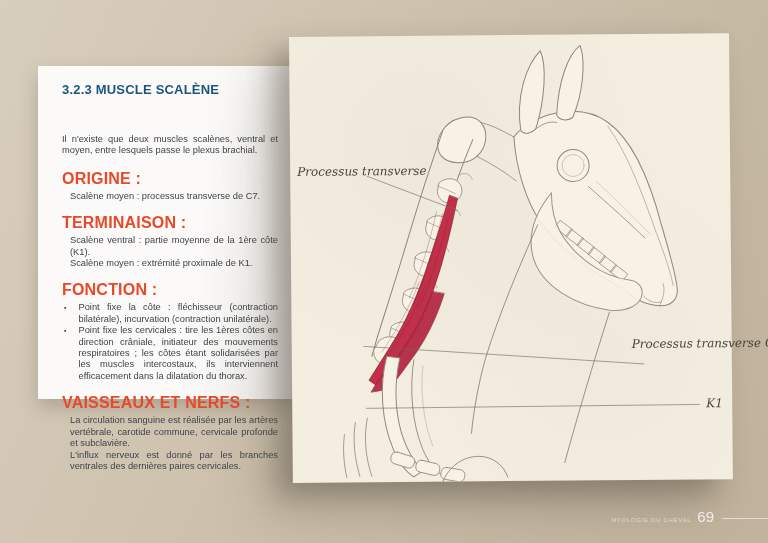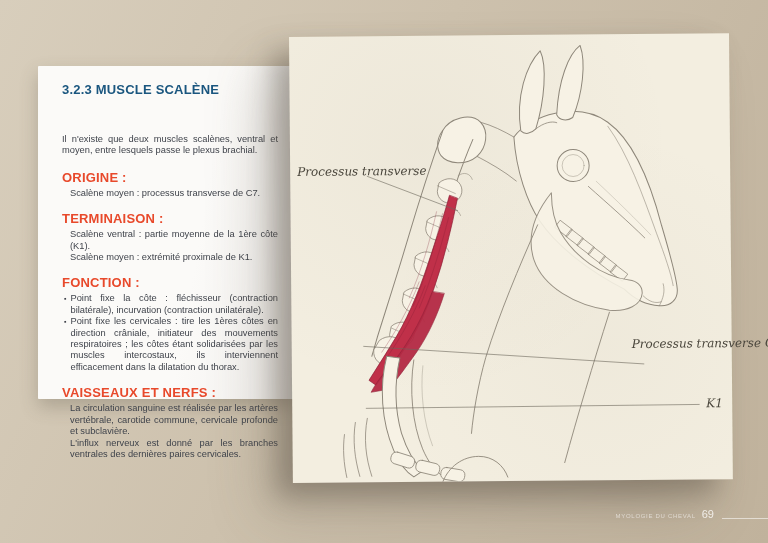--- a/index.html
+++ b/index.html
@@ -22,25 +22,25 @@
     font-size:13px; font-weight:bold; letter-spacing:.2px;
     color:#1a567f; margin-bottom:7px;
   }
   .intro, .para, .bullet-text {
     font-size:9.3px; line-height:11.4px; color:#3f434b;
     text-align:justify;
   }
   .intro { margin-bottom:13px;margin-top:37px; }
   .section { margin-bottom:12px; }
   .section-heading {
-    font-size:13px; font-weight:bold; letter-spacing:.2px;
+    font-size:16px; font-weight:bold; letter-spacing:.2px;
     color:#e8492b; margin-bottom:3px;
   }
   .para { padding-left:8px; }
-  .bullet-row { display:flex; gap:4px; padding-left:2px; }
+  .bullet-row { display:flex; gap:12px; padding-left:2px; }
   .bullet-glyph { font-size:7px; line-height:11.4px; color:#3f434b; flex:0 0 auto; }
 
   
   .figure-panel {
     position:absolute; left:289px; top:37px; width:440px; height:446px;
     background:
       radial-gradient(circle at 30% 25%, rgba(130,118,95,0.05), transparent 55%),
       radial-gradient(circle at 70% 70%, rgba(130,118,95,0.04), transparent 50%),
       #f3eee0;
     transform: rotate(-0.5deg);
@@ -62,21 +62,21 @@
 
   
   .footer {
     position:absolute; right:54px; top:508px;
     display:flex; align-items:baseline; gap:6px;
   }
   .footer-title {
     font-size:6px; letter-spacing:.7px; color:rgba(255,255,255,0.55);
     text-transform:uppercase;
   }
-  .footer-page { font-size:11px; color:rgba(255,255,255,0.78); }
+  .footer-page { font-size:15px; color:rgba(255,255,255,0.78); }
   .footer-line {
     position:absolute; left:722px; top:518px; width:46px; height:1px;
     background:rgba(255,255,255,0.55);
   }
 </style>
 </head>
 <body>
 
 <div class="text-panel">
   <h1 class="doc-title">3.2.3 MUSCLE SCALÈNE</h1>

